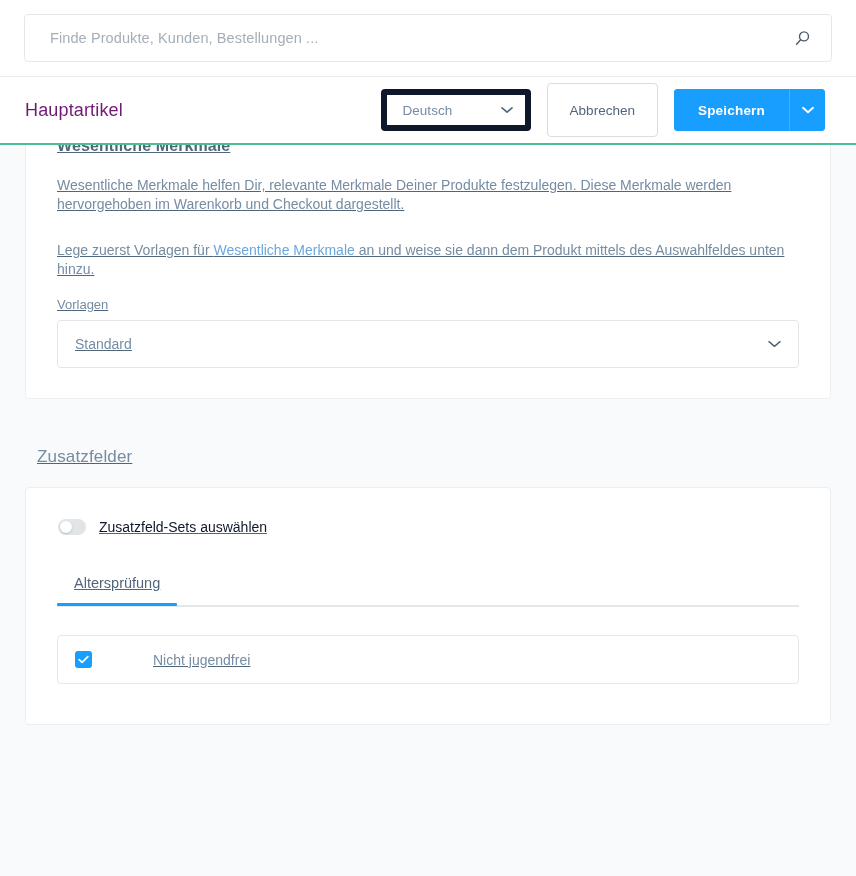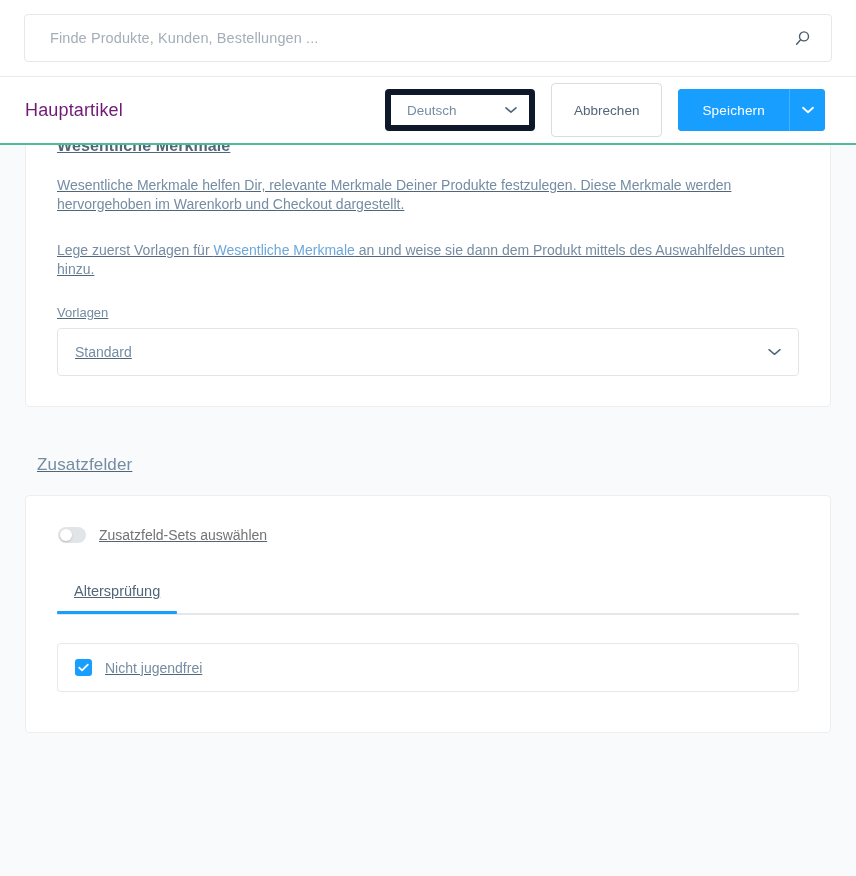--- a/index.html
+++ b/index.html
@@ -114,21 +114,21 @@
   .btn-split {
     display: flex;
     height: 42px;
     border-radius: 4px;
     overflow: hidden;
     background: #189eff;
   }
   .btn-primary-main {
     background: #189eff;
     color: #ffffff;
-    font-weight: normal;
+    font-weight: bold;
     padding: 0 24px;
     font-size: 13.5px;
     display: flex;
     align-items: center;
     cursor: pointer;
     letter-spacing: .2px;
   }
   .btn-primary-caret {
     background: #189eff;
     width: 36px;
@@ -193,21 +193,21 @@
     margin-top: 21px;
     max-width: 740px;
   }
   .para.second { margin-top: 27px; }
   .link {
     color: #6ba7dd;
     text-decoration: none;
     cursor: pointer;
   }
 
-  .field-block { margin-top: 26px; }
+  .field-block { margin-top: 18px; }
   .field-label {
     font-size: 13px;
     color: #758ca3;
     display: block;
     margin-bottom: 8px;
   }
   .select-box {
     height: 48px;
     border: 1px solid #e3e6e9;
     border-radius: 4px;
@@ -254,21 +254,21 @@
     width: 12px;
     height: 12px;
     border-radius: 50%;
     background: #ffffff;
     top: 2px;
     left: 2px;
     box-shadow: 0 1px 2px rgba(0,0,0,.18);
   }
   .toggle-label {
     font-size: 14px;
-    color: #737373;
+    color: #0f172a;
   }
 
   .tabs {
     margin-top: 40px;
     position: relative;
   }
   .tabs-list { display: flex; margin-top: 40px; }
   .tab {
     font-size: 14.5px;
     color: #52667a;
@@ -290,20 +290,21 @@
   }
 
   .checkbox-card {
     margin-top: 28px;
     border: 1px solid #e6e8ea;
     border-radius: 4px;
     height: 49px;
     display: flex;
     align-items: center;
     padding: 0 0 0 17px;
+    gap: 48px;
   }
   .checkbox {
     width: 17px;
     height: 17px;
     border-radius: 3px;
     background: #189eff;
     display: flex;
     align-items: center;
     justify-content: center;
     flex: 0 0 auto;

